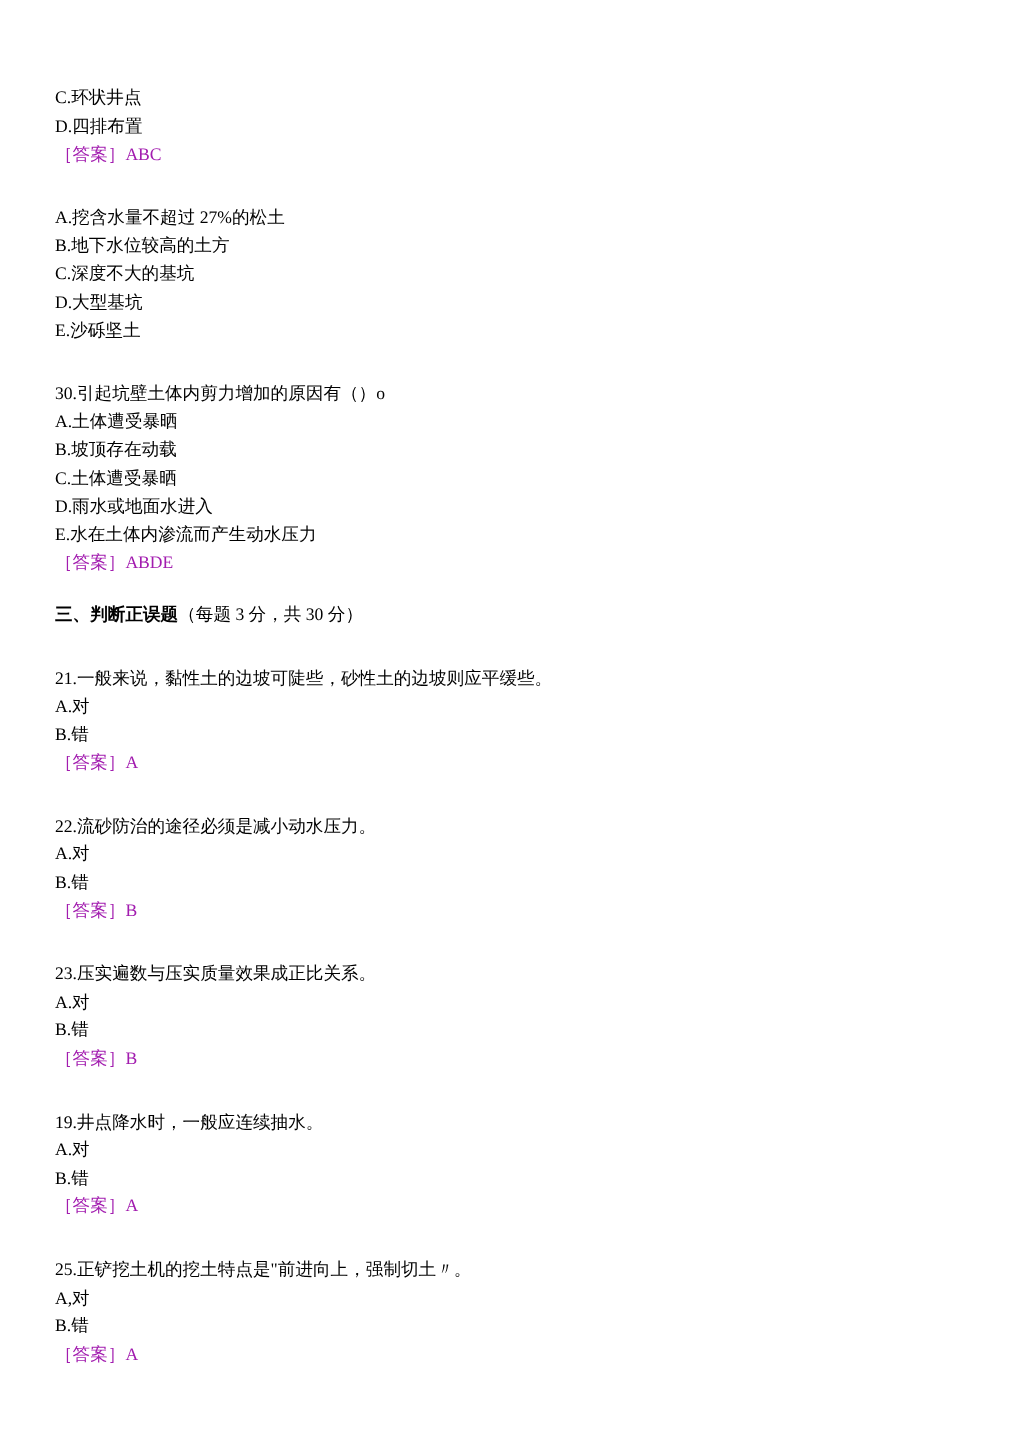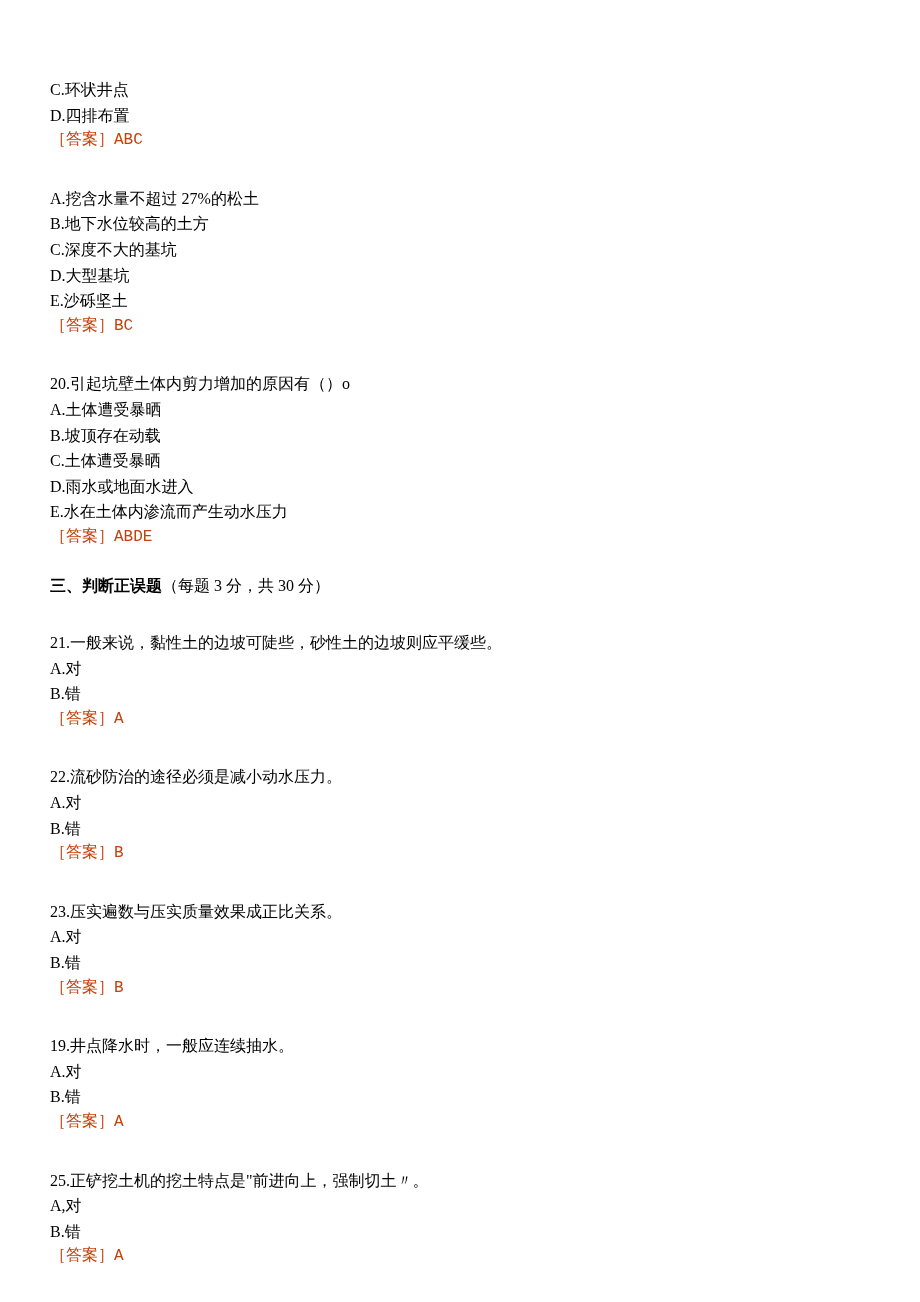--- a/index.html
+++ b/index.html
@@ -13,22 +13,21 @@
       width: 820px;
     }
     .question-block {
       margin-bottom: 22px;
       margin-top: 32px;
     }
     .option {
       display: block;
     }
     .answer {
-      color: #c2410c;
-      font-family: Liberation Mono, monospace;
+      color: #a21caf;
     }
     .section-heading {
       margin-bottom: 0;
     }
     .section-title {
       font-weight: bold;
     }
     .section-info {
       font-weight: normal;
       text-align: right;
@@ -42,25 +41,24 @@
   <span class="option">D.四排布置</span>
   <span class="option answer">［答案］ABC</span>
 </div>
 
 <div class="question-block">
   <span class="option">A.挖含水量不超过 27%的松土</span>
   <span class="option">B.地下水位较高的土方</span>
   <span class="option">C.深度不大的基坑</span>
   <span class="option">D.大型基坑</span>
   <span class="option">E.沙砾坚土</span>
-  <span class="option answer">［答案］BC</span>
 </div>
 
 <div class="question-block">
-  <span class="option">20.引起坑壁土体内剪力增加的原因有（）o</span>
+  <span class="option">30.引起坑壁土体内剪力增加的原因有（）o</span>
   <span class="option">A.土体遭受暴晒</span>
   <span class="option">B.坡顶存在动载</span>
   <span class="option">C.土体遭受暴晒</span>
   <span class="option">D.雨水或地面水进入</span>
   <span class="option">E.水在土体内渗流而产生动水压力</span>
   <span class="option answer">［答案］ABDE</span>
 </div>
 
 <div class="section-heading">
   <span class="section-title">三、判断正误题</span><span class="section-info">（每题 3 分，共 30 分）</span>

